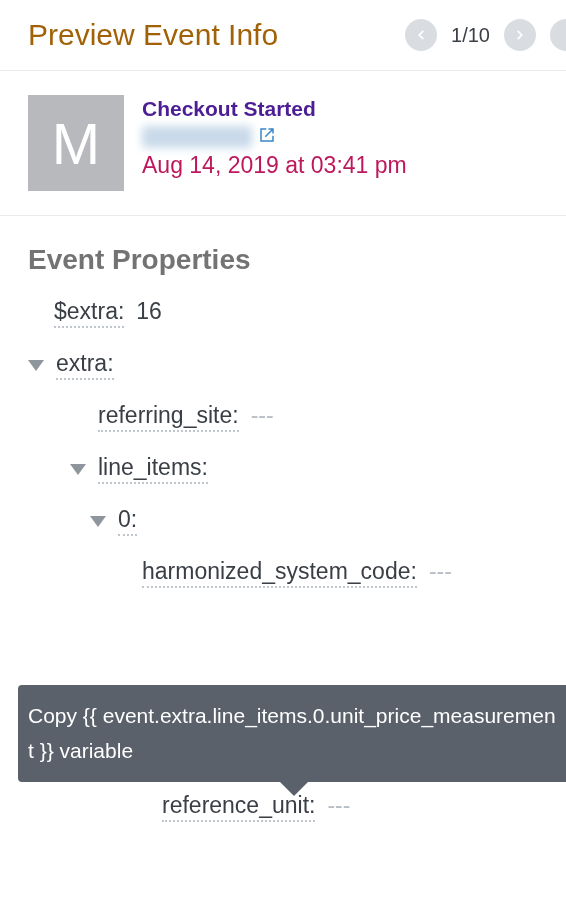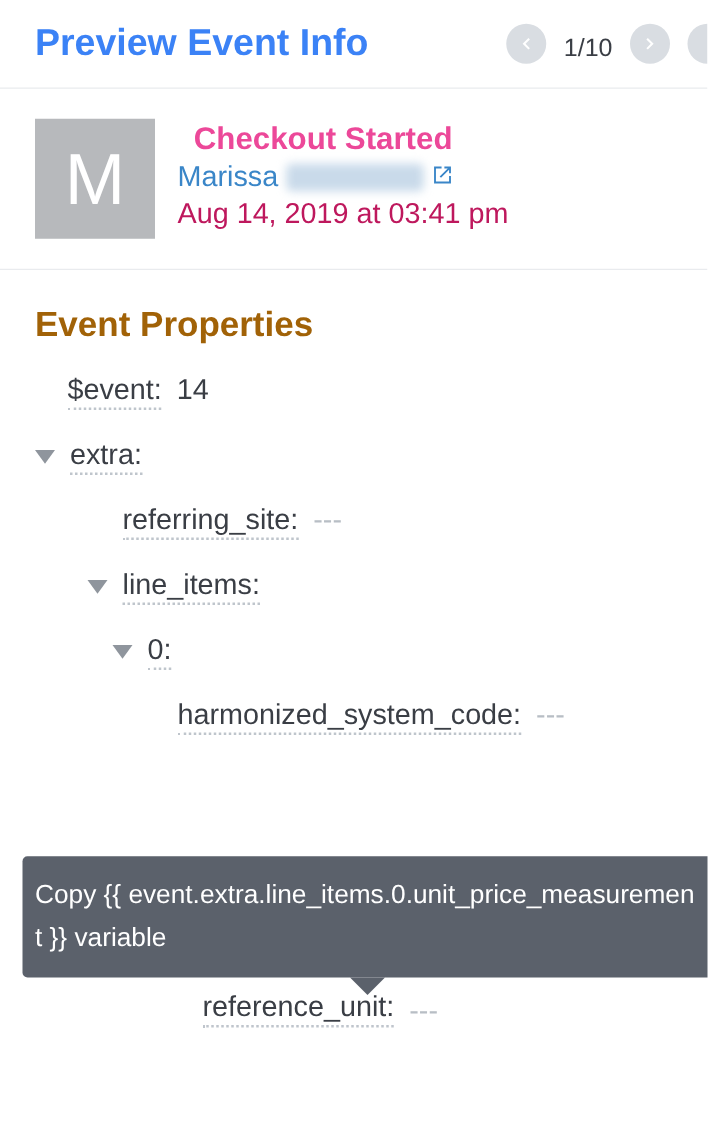--- a/index.html
+++ b/index.html
@@ -14,26 +14,26 @@
     }
     .header {
       display: flex;
       align-items: center;
       justify-content: space-between;
       padding: 18px 0 18px 28px;
       border-bottom: 1px solid #e9ebee;
     }
     .header-title {
       font-size: 30px;
-      font-weight: 700;
-      color: #3b82f6;
+      font-weight: 400;
+      color: #a16207;
     }
     .pager {
       display: flex;
-      align-items: flex-end;
+      align-items: center;
       gap: 14px;
     }
     .pager-btn {
       width: 32px;
       height: 32px;
       border-radius: 50%;
       background: #d9dde2;
       display: flex;
       align-items: center;
       justify-content: center;
@@ -63,25 +63,24 @@
       background: #b7b9bc;
       display: flex;
       align-items: center;
       justify-content: center;
       color: #fff;
       font-size: 58px;
       font-weight: 400;
     }
     .event-meta { flex: 1; padding-top: 2px; }
     .event-name {
-      font-size: 25px;
+      font-size: 21px;
       font-weight: 600;
-      color: #ec4899;
+      color: #4c1d95;
       margin-bottom: 2px;
-      margin-left: 13px;
     }
     .event-user {
       font-size: 23px;
       color: #3a86c8;
       display: flex;
       align-items: center;
       gap: 6px;
       margin-bottom: 2px;
     }
     .event-user a { color: #3a86c8; text-decoration: none; }
@@ -97,21 +96,21 @@
     .event-time {
       font-size: 23px;
       color: #be185d;
     }
     .props-section {
       padding: 28px 0 0 28px;
     }
     .section-title {
       font-size: 28px;
       font-weight: 600;
-      color: #a16207;
+      color: #737373;
       margin-bottom: 22px;
     }
     .prop-row {
       display: flex;
       align-items: baseline;
       gap: 12px;
       margin-bottom: 22px;
       font-size: 23px;
     }
     .caret {
@@ -137,21 +136,21 @@
     .prop-empty {
       color: #b8bec5;
     }
     .indent-0 { padding-left: 26px; }
     .indent-0c { padding-left: 0px; }
     .indent-2 { padding-left: 70px; margin-top: 22px; }
     .indent-2c { padding-left: 42px; }
     .indent-3c { padding-left: 62px; }
     .indent-4 { padding-left: 114px; }
     .indent-4c { padding-left: 82px; }
-    .indent-5 { padding-left: 134px; align-items: flex-end; }
+    .indent-5 { padding-left: 134px; }
 
     .tooltip {
       position: absolute;
       left: 18px;
       top: 669px;
       width: 552px;
       background: #5b616b;
       color: #fff;
       font-size: 21px;
       line-height: 1.65;
@@ -192,38 +191,37 @@
     </div>
     <div class="pager-more"></div>
   </div>
 </div>
 
 <div class="event-card">
   <div class="avatar">M</div>
   <div class="event-meta">
     <div class="event-name">Checkout Started</div>
     <div class="event-user">
-      <a>Marissa</a>
       <span class="user-lastname"></span>
       <span class="ext-icon">
         <svg viewBox="0 0 24 24">
             <path fill="#3a86c8" d="M14 3v2h3.59L9 13.59 10.41 15 19 6.41V10h2V3h-7zM5 5h6V3H3v18h18v-8h-2v6H5V5z"></path>
           </svg>
       </span>
     </div>
     <div class="event-time">Aug 14, 2019 at 03:41 pm</div>
   </div>
 </div>
 
 <div class="props-section">
   <div class="section-title">Event Properties</div>
 
   <div class="prop-row indent-0">
-    <span class="prop-key">$event:</span>
-    <span class="prop-val">14</span>
+    <span class="prop-key">$extra:</span>
+    <span class="prop-val">16</span>
   </div>
 
   <div class="prop-row indent-0c">
     <span class="caret"></span>
     <span class="prop-key">extra:</span>
   </div>
 
   <div class="prop-row indent-2">
     <span class="prop-key">referring_site:</span>
     <span class="prop-empty">---</span>

